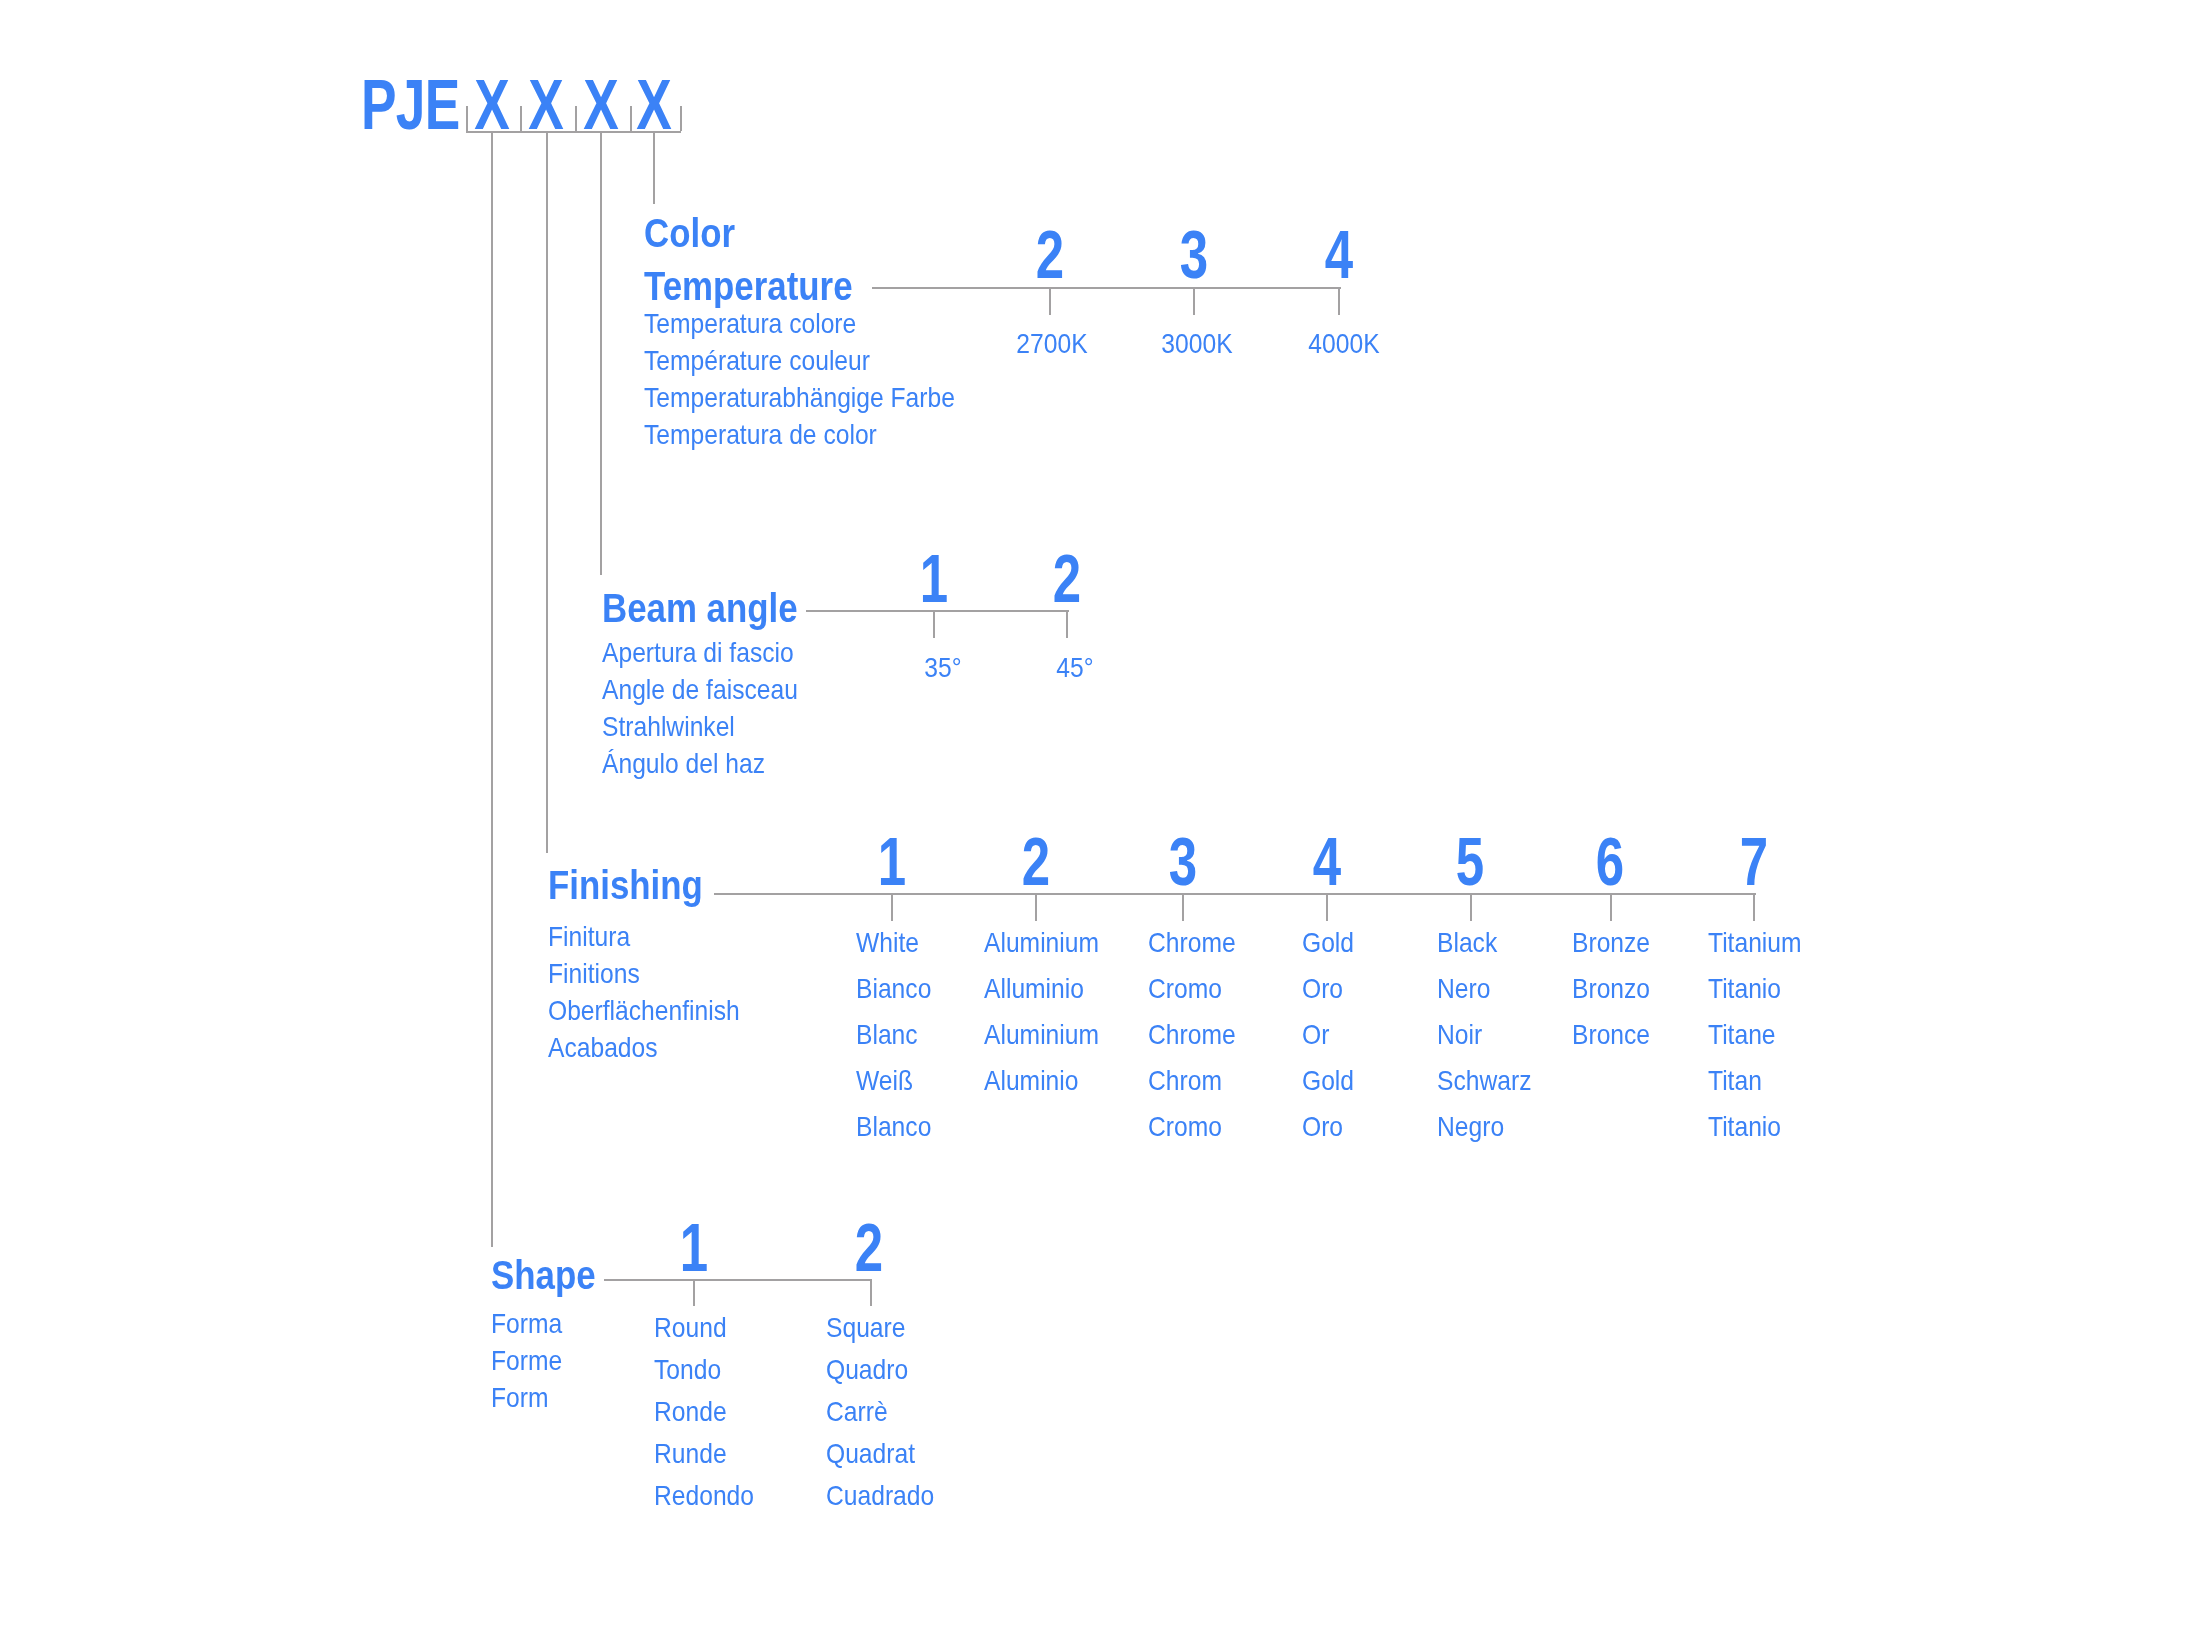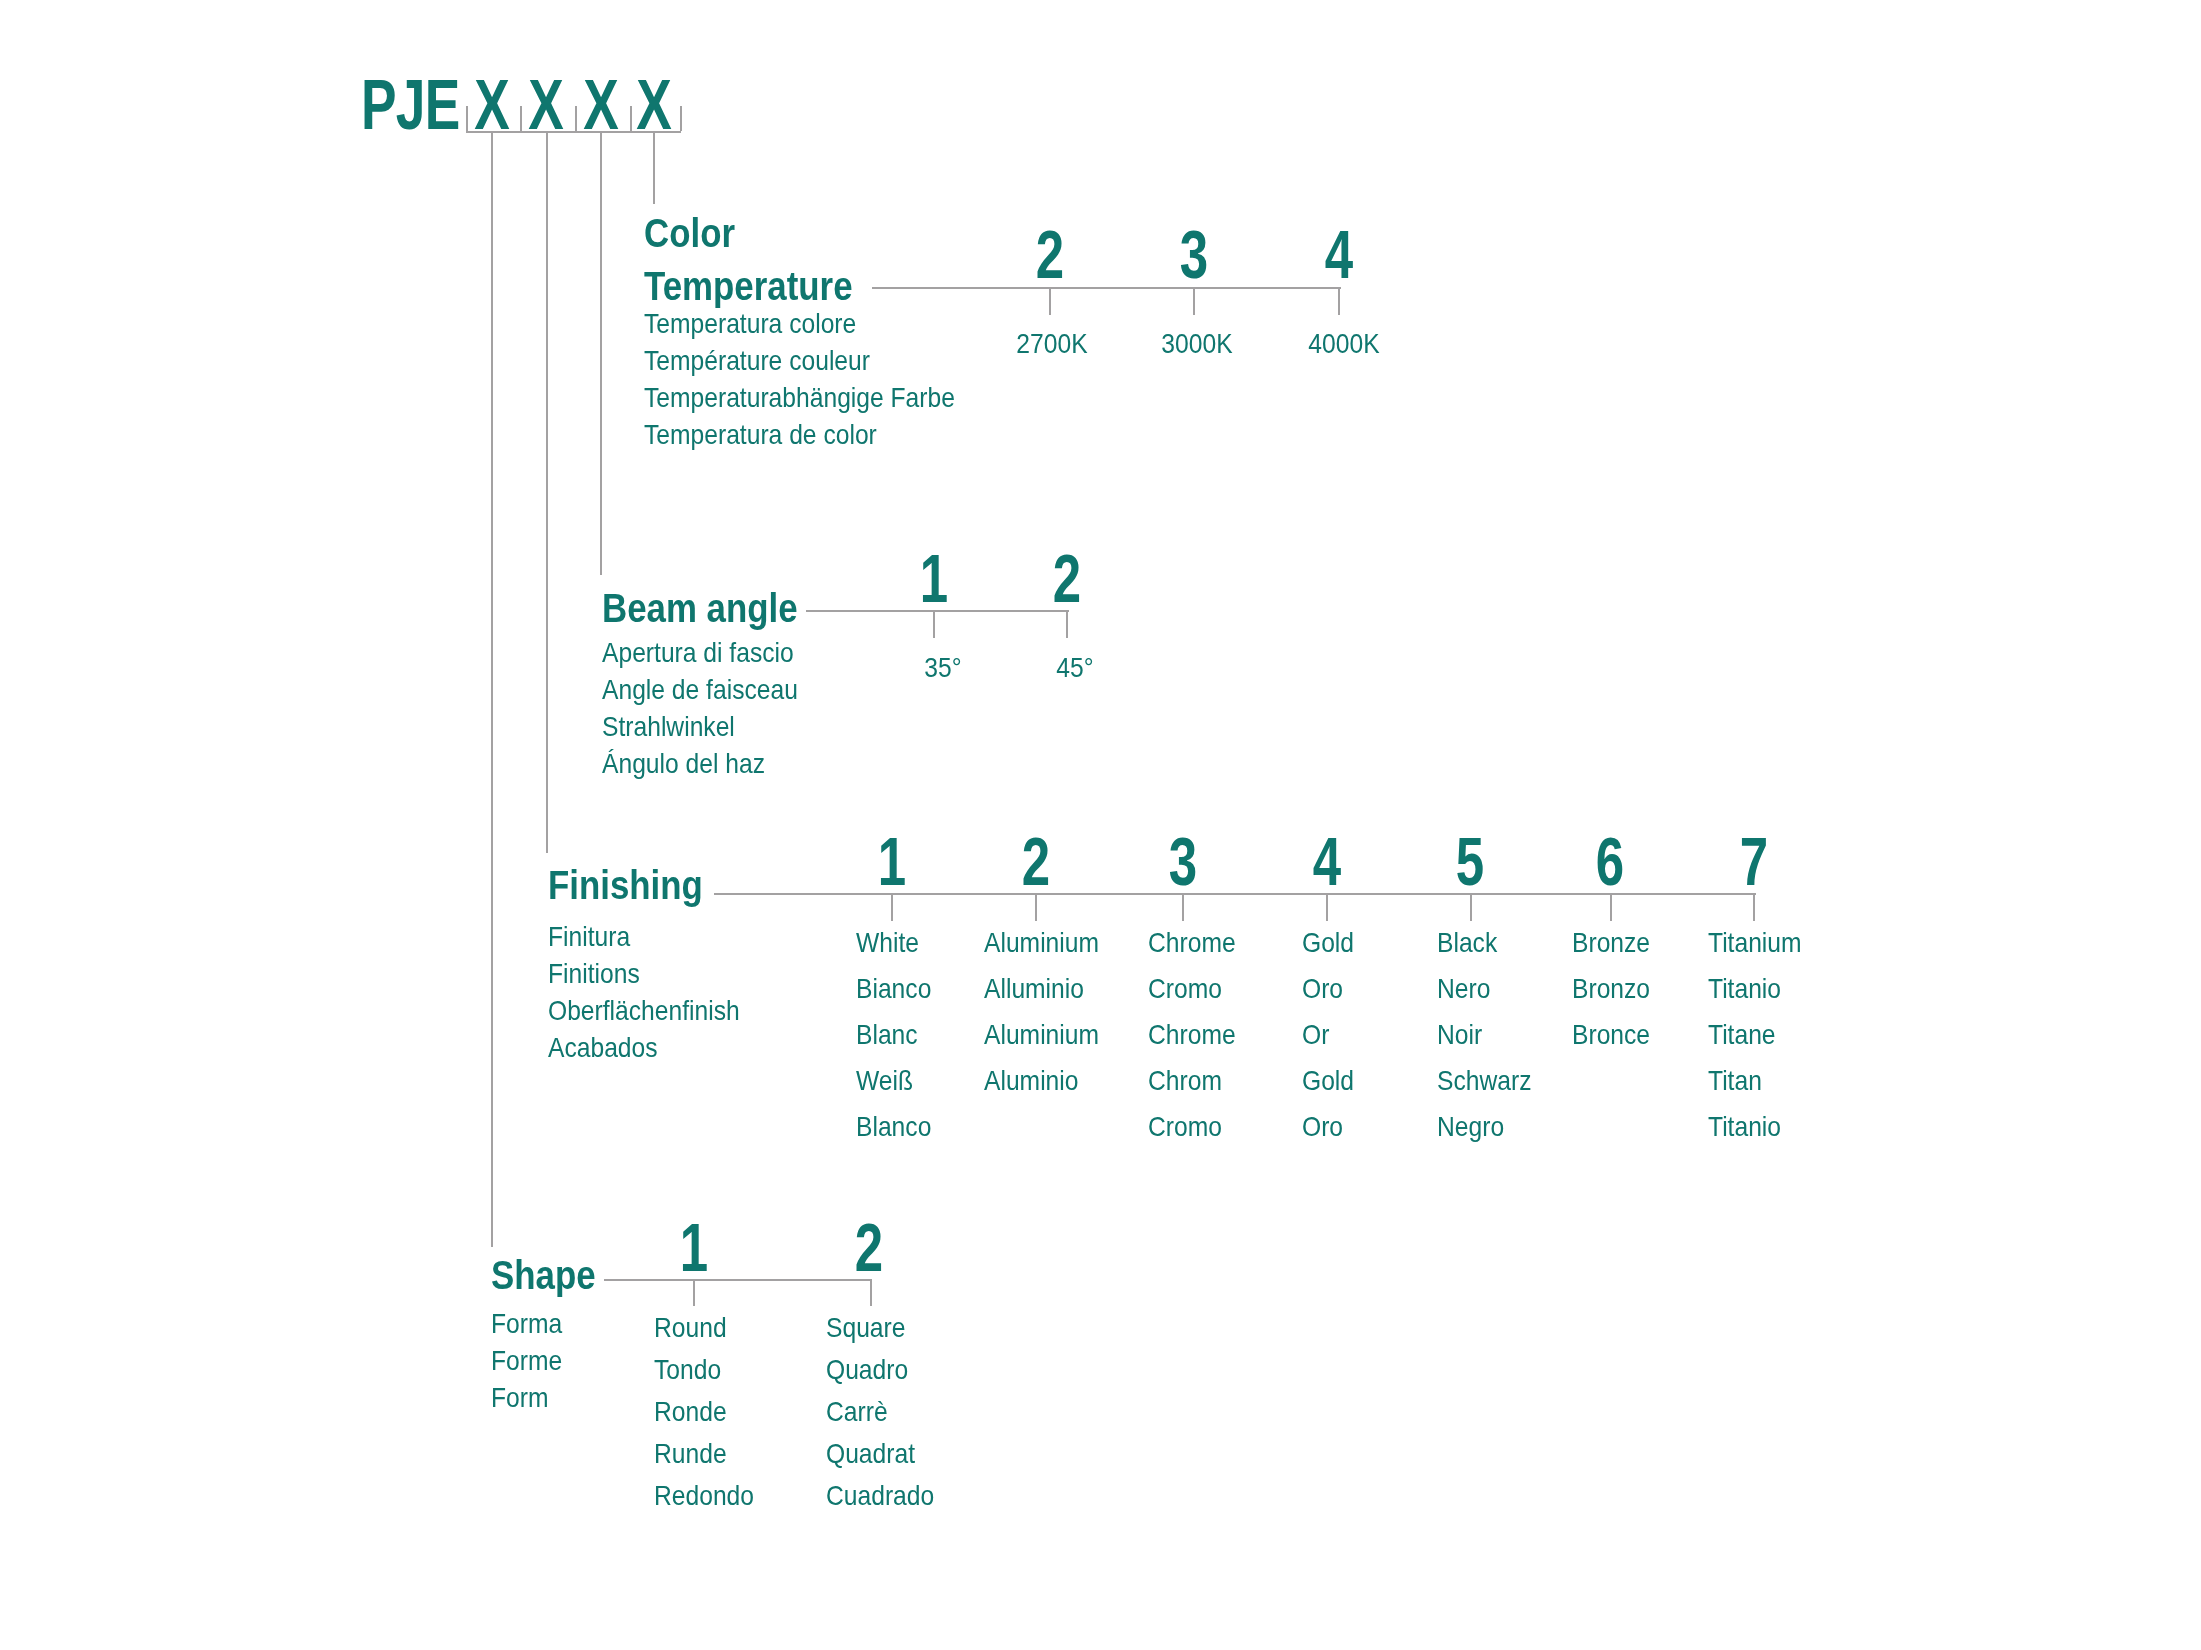--- a/index.html
+++ b/index.html
@@ -1,17 +1,17 @@
 <!DOCTYPE html>
 <html><head>
 <meta charset="utf-8">
 <style>
   html,body{margin:0;padding:0;background:#fff;}
   .page{position:relative;width:1848px;height:1650px;background:#ffffff;
-        font-family:"Liberation Sans",sans-serif;color:#0f766e;overflow:hidden;}
+        font-family:"Liberation Sans",sans-serif;color:#3b82f6;overflow:hidden;}
   .ln{position:absolute;background:#a3a1a2;}
   .hl{height:1.9px;}
   .vl{width:1.9px;}
   .pje{position:absolute;left:361px;top:64px;font-size:71px;font-weight:700;
        transform:scaleX(.75);transform-origin:0 0;white-space:nowrap;letter-spacing:-1px;}
   .xchar{position:absolute;top:64px;font-size:71px;font-weight:700;
          transform:translateX(-50%) scaleX(.75);white-space:nowrap;}
   .heading{position:absolute;font-weight:700;font-size:41px;line-height:48px;
            white-space:pre-line;transform:scaleX(.85);transform-origin:0 0;}
   .heading.two{line-height:53px;}

